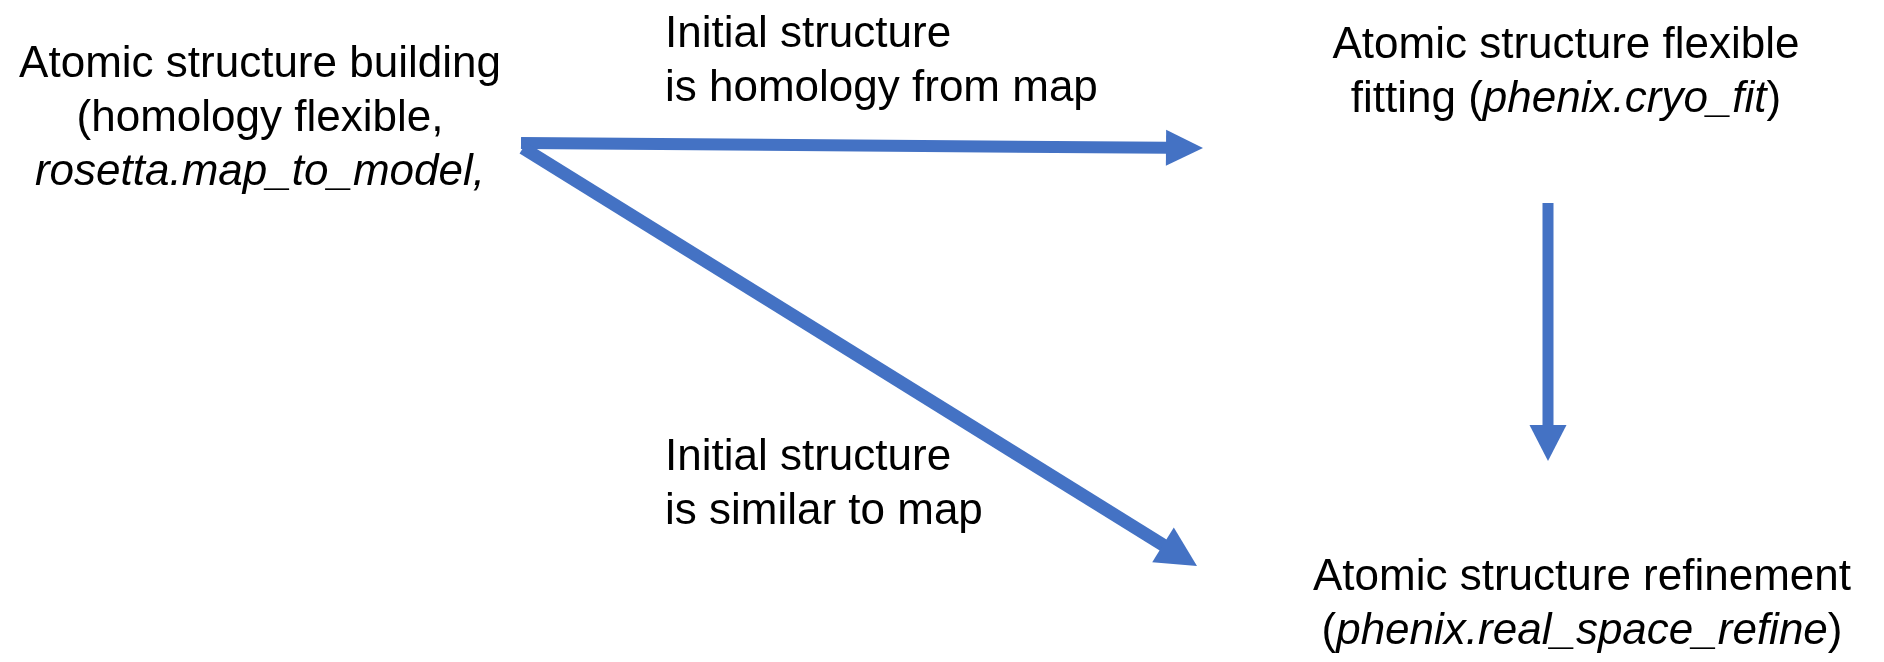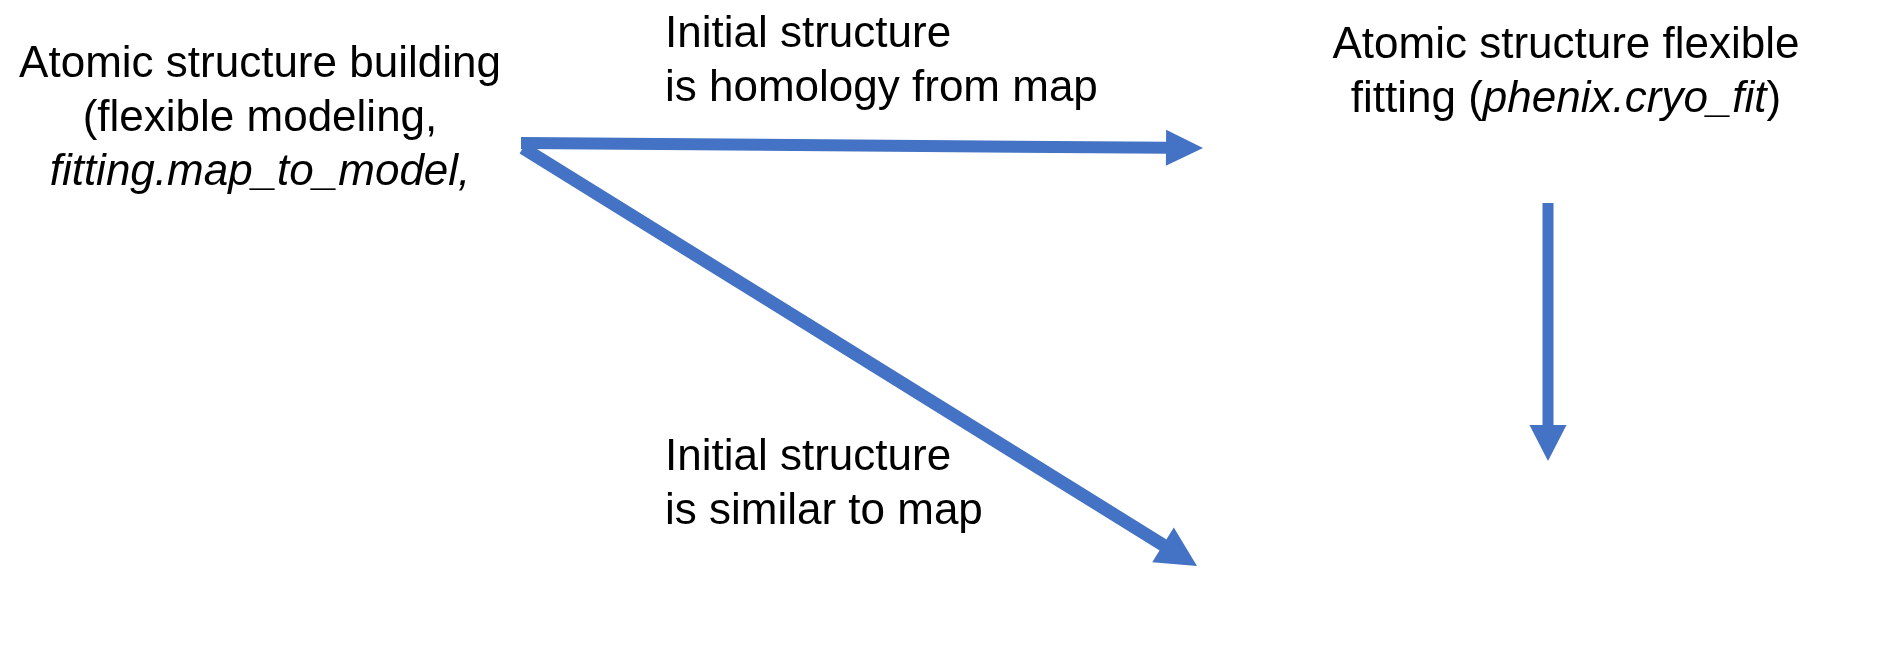--- a/index.html
+++ b/index.html
@@ -53,33 +53,37 @@
         <polygon points="1197,566 1152.2020994522989,562.3396575954861 1173.81110673048,527.4964257641603" fill="#4472C4"></polygon>
       </g>
       <g>
         <line x1="1548" y1="203" x2="1548" y2="427" stroke="#4472C4" stroke-width="11"></line>
         <polygon points="1548,461 1529.5,425 1566.5,425" fill="#4472C4"></polygon>
       </g>
     </svg>
 
   <div class="txt center node-building">
     <div>Atomic structure building</div>
-    <div>(flexible modeling,</div>
-    <div class="italic">fitting.map_to_model,</div>
+    <div>(homology flexible,</div>
+    <div class="italic">rosetta.map_to_model,</div>
   </div>
 
   <div class="txt label-different">
     <div>Initial structure</div>
     <div>is homology from map</div>
   </div>
 
   <div class="txt center node-flexible">
     <div>Atomic structure flexible</div>
     <div><span>fitting (</span><span class="italic">phenix.cryo_fit</span><span>)</span></div>
   </div>
 
   <div class="txt label-similar">
     <div>Initial structure</div>
     <div>is similar to map</div>
   </div>
 
+  <div class="txt center node-refinement">
+    <div>Atomic structure refinement</div>
+    <div><span>(</span><span class="italic">phenix.real_space_refine</span><span>)</span></div>
+  </div>
 
 </div>
 
 </body></html>

